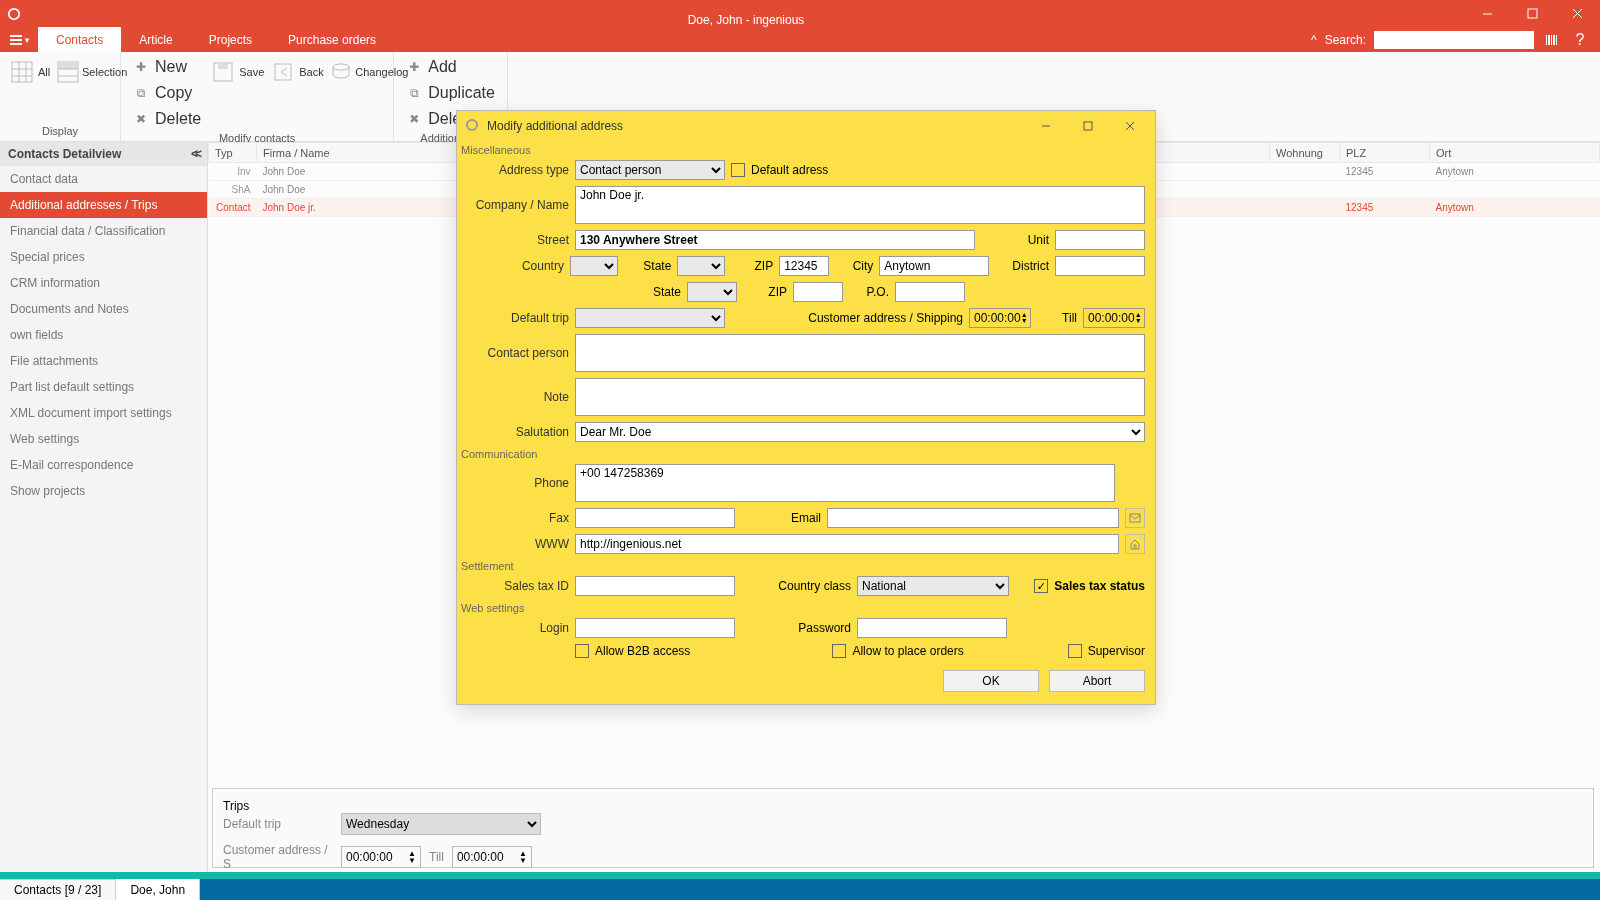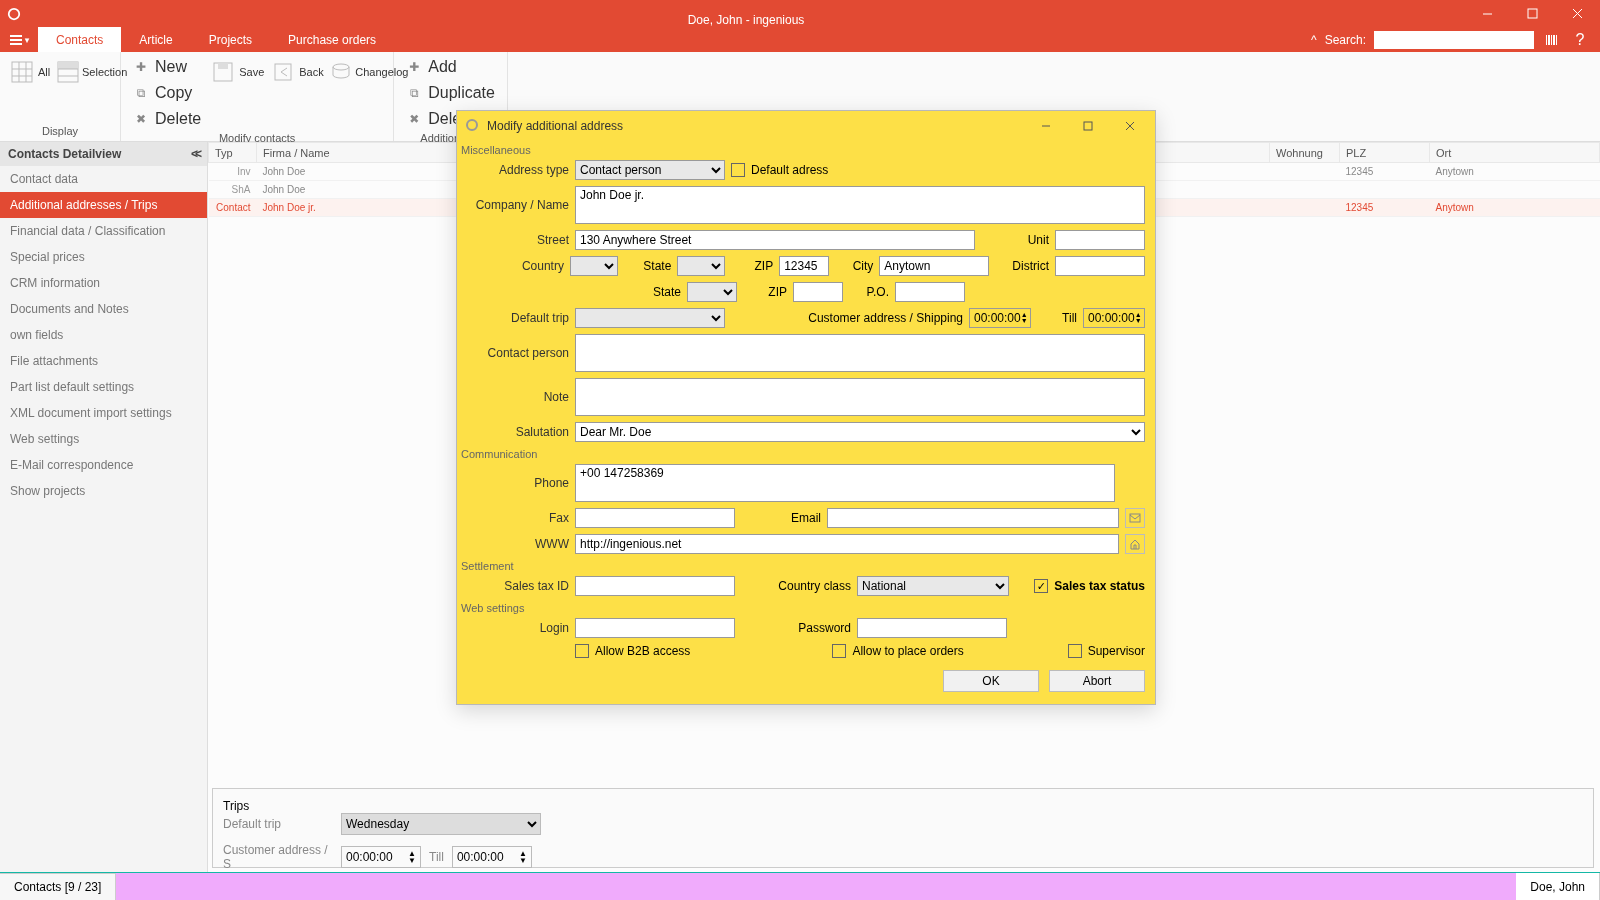--- a/index.html
+++ b/index.html
@@ -73,21 +73,21 @@
 .fin.big { height: 38px; }
 .fsel { height: 20px; border: 1px solid #999; font-size: 12px; background: #e8e8e8; }
 .cb { width:14px; height:14px; border:1px solid #666; display:inline-block; vertical-align:middle;}
 .cb.ck::after{content:"✓"; font-size:11px; line-height:12px; display:block; text-align:center;}
 .dlg-buttons { display: flex; justify-content: flex-end; gap: 10px; padding: 6px 0 2px 0; }
 .dlg-buttons button { width: 96px; height: 22px; background: #f1f1f1; border: 1px solid #bbb; font-size: 12px; }
 
 .icon-sq{ width:20px; height:20px; border:1px solid #bbb; display:flex; align-items:center; justify-content:center; color:#666;}
 
 
-.bottom-tabs { height: 28px; border-top: 1px solid #14b8a6; background: #f0abfc; display: flex; align-items: stretch; justify-content: space-between; }
+.bottom-tabs { height: 28px; border-top: 7px solid #14b8a6; background: #0369a1; display: flex; align-items: stretch; }
 .bottom-tabs .btab { padding: 0 14px; display: flex; align-items: center; border-right: 1px solid #ccc; font-size: 12px; background:#fff;}
 .bottom-tabs .btab.inactive { background:#f7f7f7; border-top:1px solid #ccc;}
 </style>
 </head>
 <body>
 
 <div class="titlebar">
   <div class="logo">
     <svg viewBox="0 0 24 24">
         <circle cx="12" cy="12" r="9" fill="none" stroke="#fff" stroke-width="3"></circle>
@@ -368,21 +368,21 @@
       <span>Default adress</span>
     </div>
 
     <div class="frow">
       <div class="flab">Company / Name</div>
       <textarea class="fin big" style="flex: 1 1 0%; resize: none;">John Doe jr.</textarea>
     </div>
 
     <div class="frow">
       <div class="flab">Street</div>
-      <input class="fin" style="width: 400px;" value="130 Anywhere Street">
+      <input class="fin" style="width: 400px; font-weight: bold;" value="130 Anywhere Street">
       <div style="flex:1;"></div>
       <div style="width:50px;text-align:right;">Unit</div>
       <input class="fin" style="width: 90px;">
     </div>
 
     <div class="frow">
       <div class="flab">Country</div>
       <select class="fsel" style="width:50px;"></select>
       <div style="width:50px;text-align:right;">State</div>
       <select class="fsel" style="width:50px;"></select>

